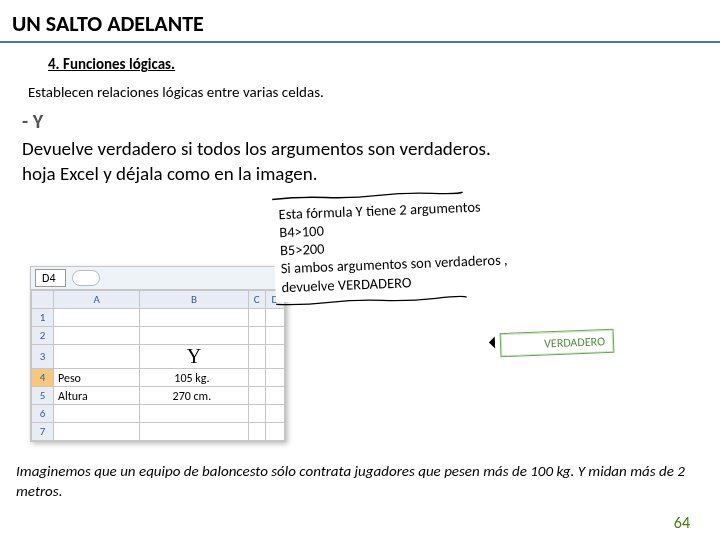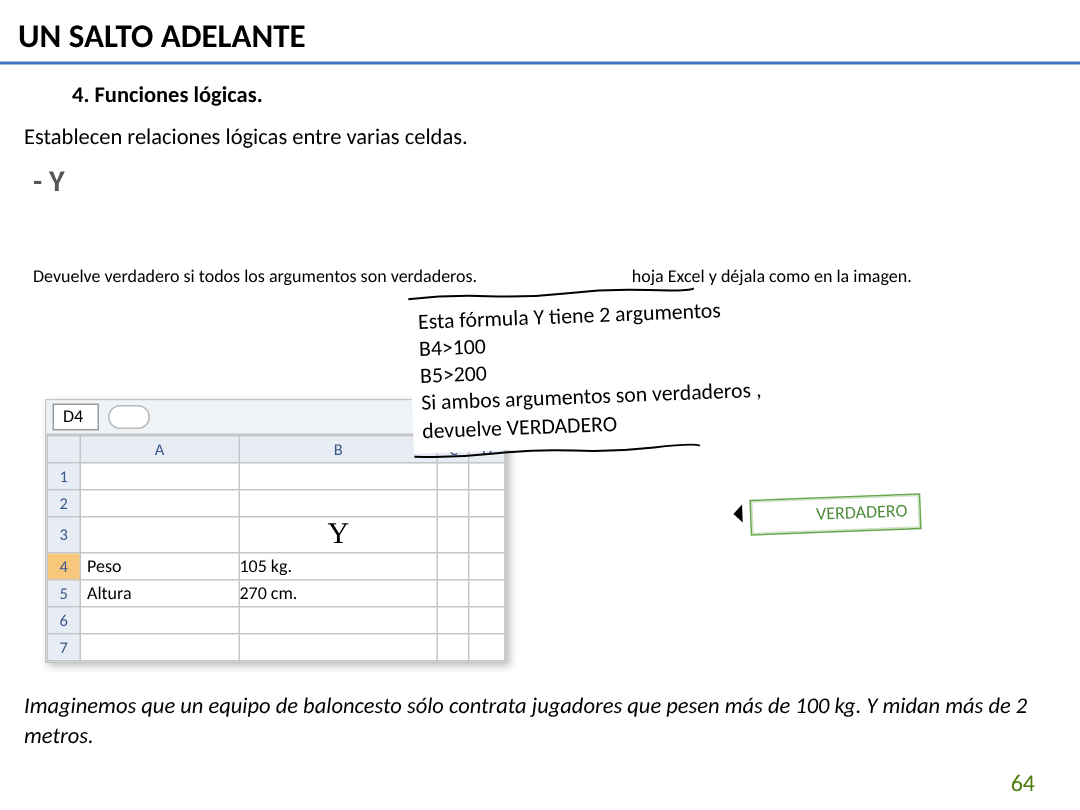--- a/index.html
+++ b/index.html
@@ -22,47 +22,46 @@
     background: #4472c4;
     margin: 0 0 8px 0;
   }
   .sub {
     font-size: 15px;
     font-weight: bold;
     padding: 4px 0 10px 48px;
   }
   .intro {
     font-size: 15px;
-    padding: 0 0 6px 16px;
+    padding: 0 0 6px 28px;
   }
   .fname {
     font-size: 20px;
     font-weight: bold;
     color: #555;
     padding: 2px 0 4px 22px;
   }
   .desc {
-    font-size: 12px;
+    font-size: 19px;
     padding: 0 60px 0 22px;
     line-height: 1.3;
-    margin-top: 41px;
   }
   .excel-wrap {
     position: absolute;
     top: 226px;
     left: 0;
     width: 720px;
     height: 218px;
   }
   
   .excel {
     position: absolute;
     left: 30px;
     top: 40px;
-    width: 308px;
+    width: 256px;
     background: #fff;
     border: 1px solid #c6c6c6;
     box-shadow: 2px 2px 5px rgba(0,0,0,0.25);
     font-size: 12px;
   }
   .excel .bar {
     display: flex;
     align-items: center;
     background: #eef3f8;
     border-bottom: 1px solid #c6c6c6;
@@ -94,21 +93,21 @@
   }
   .excel th {
     background: #e8edf5;
     color: #3a5a8a;
     font-size: 11px;
   }
   .excel th.rowhdr {
     width: 22px;
   }
   .excel td.left { text-align: left; padding-left: 4px; margin-left: 28px; }
-  .excel td.right { text-align: left; padding-right: 4px; }
+  .excel td.right { text-align: center; padding-right: 4px; }
   .excel tr.r4 th.rowhdr { background: #f7c77b; }
   .bigY {
     font-size: 20px;
     font-weight: bold;
     font-family: "Times New Roman", serif;
   }
   
   .callout {
     position: absolute;
     left: 274px;
@@ -160,21 +159,21 @@
     font-style: italic;
     line-height: 1.3;
   }
   .pagenum {
     position: absolute;
     bottom: 8px;
     right: 30px;
     color: #4d7c0f;
     font-size: 16px;
   }
-  .underline { }
+  .underline { text-decoration: underline; }
 </style>
 </head>
 <body>
 
 <div class="title">UN SALTO ADELANTE</div>
 <div class="title-underline"></div>
 
 <div class="sub underline">4. Funciones lógicas.</div>
 
 <div class="intro">Establecen relaciones lógicas entre varias celdas.</div>

